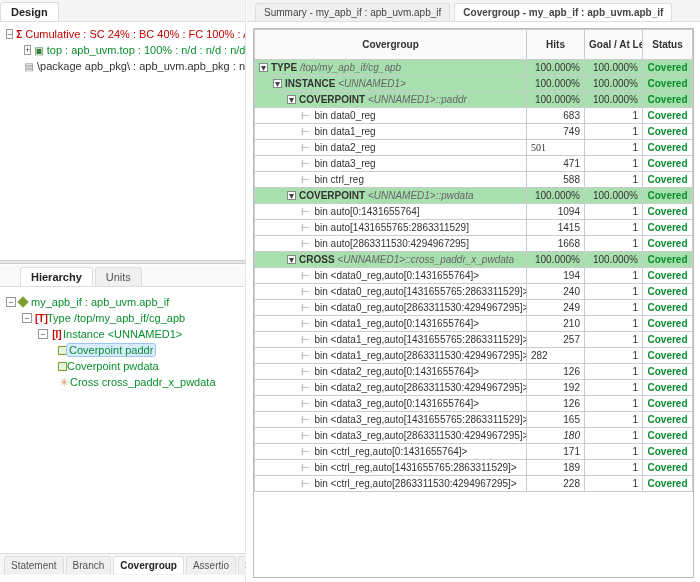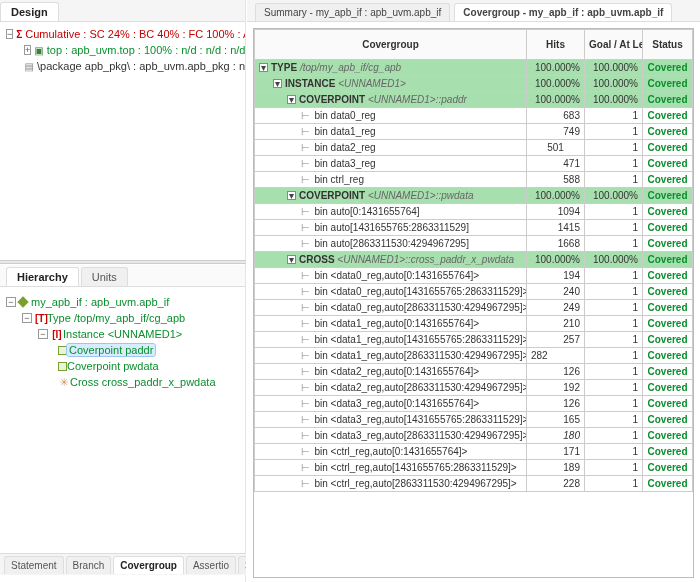--- a/index.html
+++ b/index.html
@@ -94,21 +94,21 @@
     border-top: 1px solid #ccc;
     border-bottom: 1px solid #ccc;
     cursor: row-resize;
   }
 
   .hier-tabbar {
     height: 22px;
     border-bottom: 1px solid #ddd;
     display: flex;
     align-items: flex-end;
-    padding-left: 6px;
+    padding-left: 20px;
     background: #fafafa;
   }
 
   .hier-body {
     padding: 6px 0 0 6px;
     overflow: hidden;
     white-space: nowrap;
   }
   .hier-row {
     display: flex;
@@ -334,21 +334,21 @@
             <td class="covered" style="text-align: center;">Covered</td>
           </tr>
           <tr>
             <td class="name-cell"><span class="ind" style="width: 42px;"></span><span class="leaf-dash">⊢ </span><span>bin data1_reg</span></td>
             <td style="text-align: right;">749</td>
             <td style="text-align: right;">1</td>
             <td class="covered" style="text-align: center;">Covered</td>
           </tr>
           <tr>
             <td class="name-cell"><span class="ind" style="width: 42px;"></span><span class="leaf-dash">⊢ </span><span>bin data2_reg</span></td>
-            <td style="text-align: center;">501</td>
+            <td style="text-align: left; font-family: Liberation Serif, serif;">501</td>
             <td style="text-align: right;">1</td>
             <td class="covered" style="text-align: center;">Covered</td>
           </tr>
           <tr>
             <td class="name-cell"><span class="ind" style="width: 42px;"></span><span class="leaf-dash">⊢ </span><span>bin data3_reg</span></td>
             <td style="text-align: right;">471</td>
             <td style="text-align: right;">1</td>
             <td class="covered" style="text-align: center;">Covered</td>
           </tr>
           <tr>

